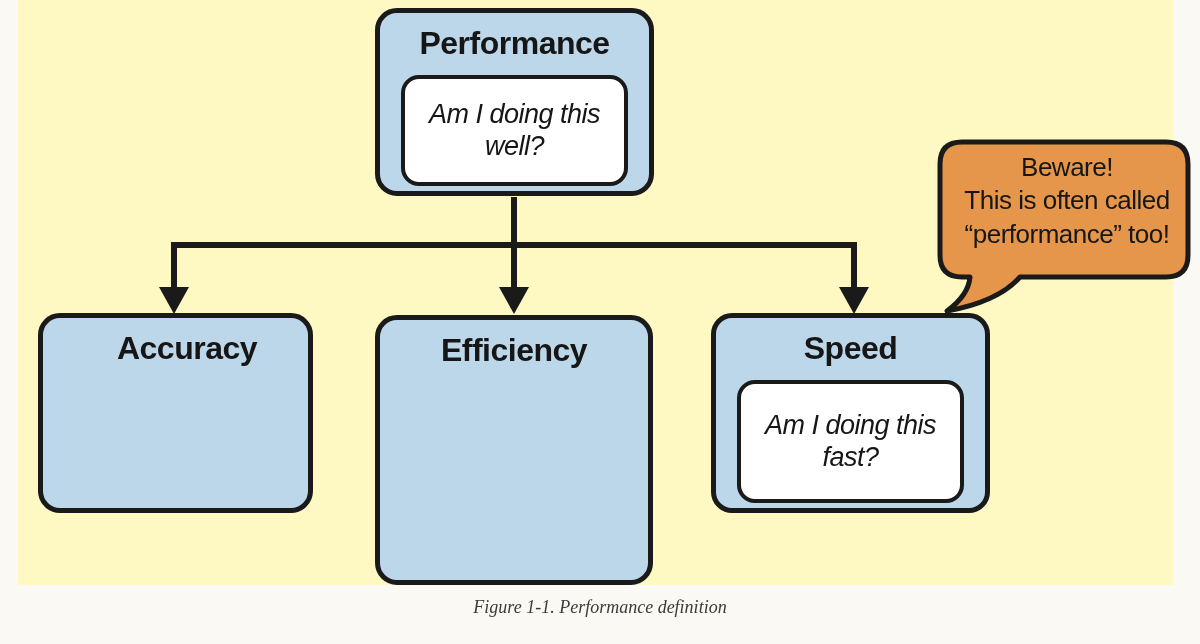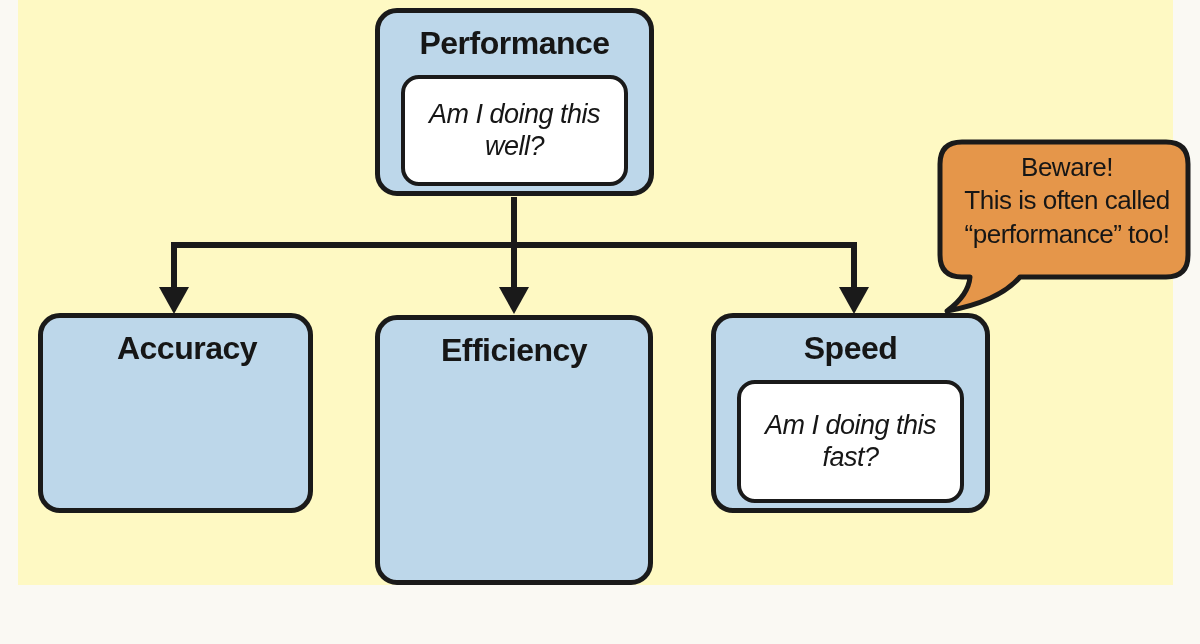--- a/index.html
+++ b/index.html
@@ -56,21 +56,21 @@
     font-size: 27px;
     line-height: 1.18;
     color: #161616;
     white-space: pre-line;
     letter-spacing: -0.5px;
   }
   
   .node.performance { left: 357px; top: 8px;   width: 279px; height: 188px; }
   .node.accuracy    { left: 20px;  top: 313px; width: 275px; height: 200px; padding-left: 23px; }
   .node.efficiency  { left: 357px; top: 315px; width: 278px; height: 270px; }
-  .node.speed       { left: 693px; top: 313px; width: 279px; height: 200px; }
+  .node.speed       { left: 693px; top: 313px; width: 279px; height: 200px; border-radius: 21px; }
 
   .callout-text {
     position: absolute;
     left: 938px; top: 151px;
     width: 222px;
     text-align: center;
     font-size: 26px;
     line-height: 1.28;
     color: #161616;
     white-space: pre-line;
@@ -129,13 +129,14 @@
                C944 300 951 289 952 277
                H944 Q922 277 922 255
                V164 Q922 142 944 142 Z" fill="#E5964A" stroke="#1A1A1A" stroke-width="5" stroke-linejoin="round"></path>
     </svg>
 
     <div class="callout-text">Beware!
 This is often called
 “performance” too!</div>
   </div>
 
+  <div class="caption">Figure 1-1. Performance definition</div>
 </div>
 
 </body></html>

